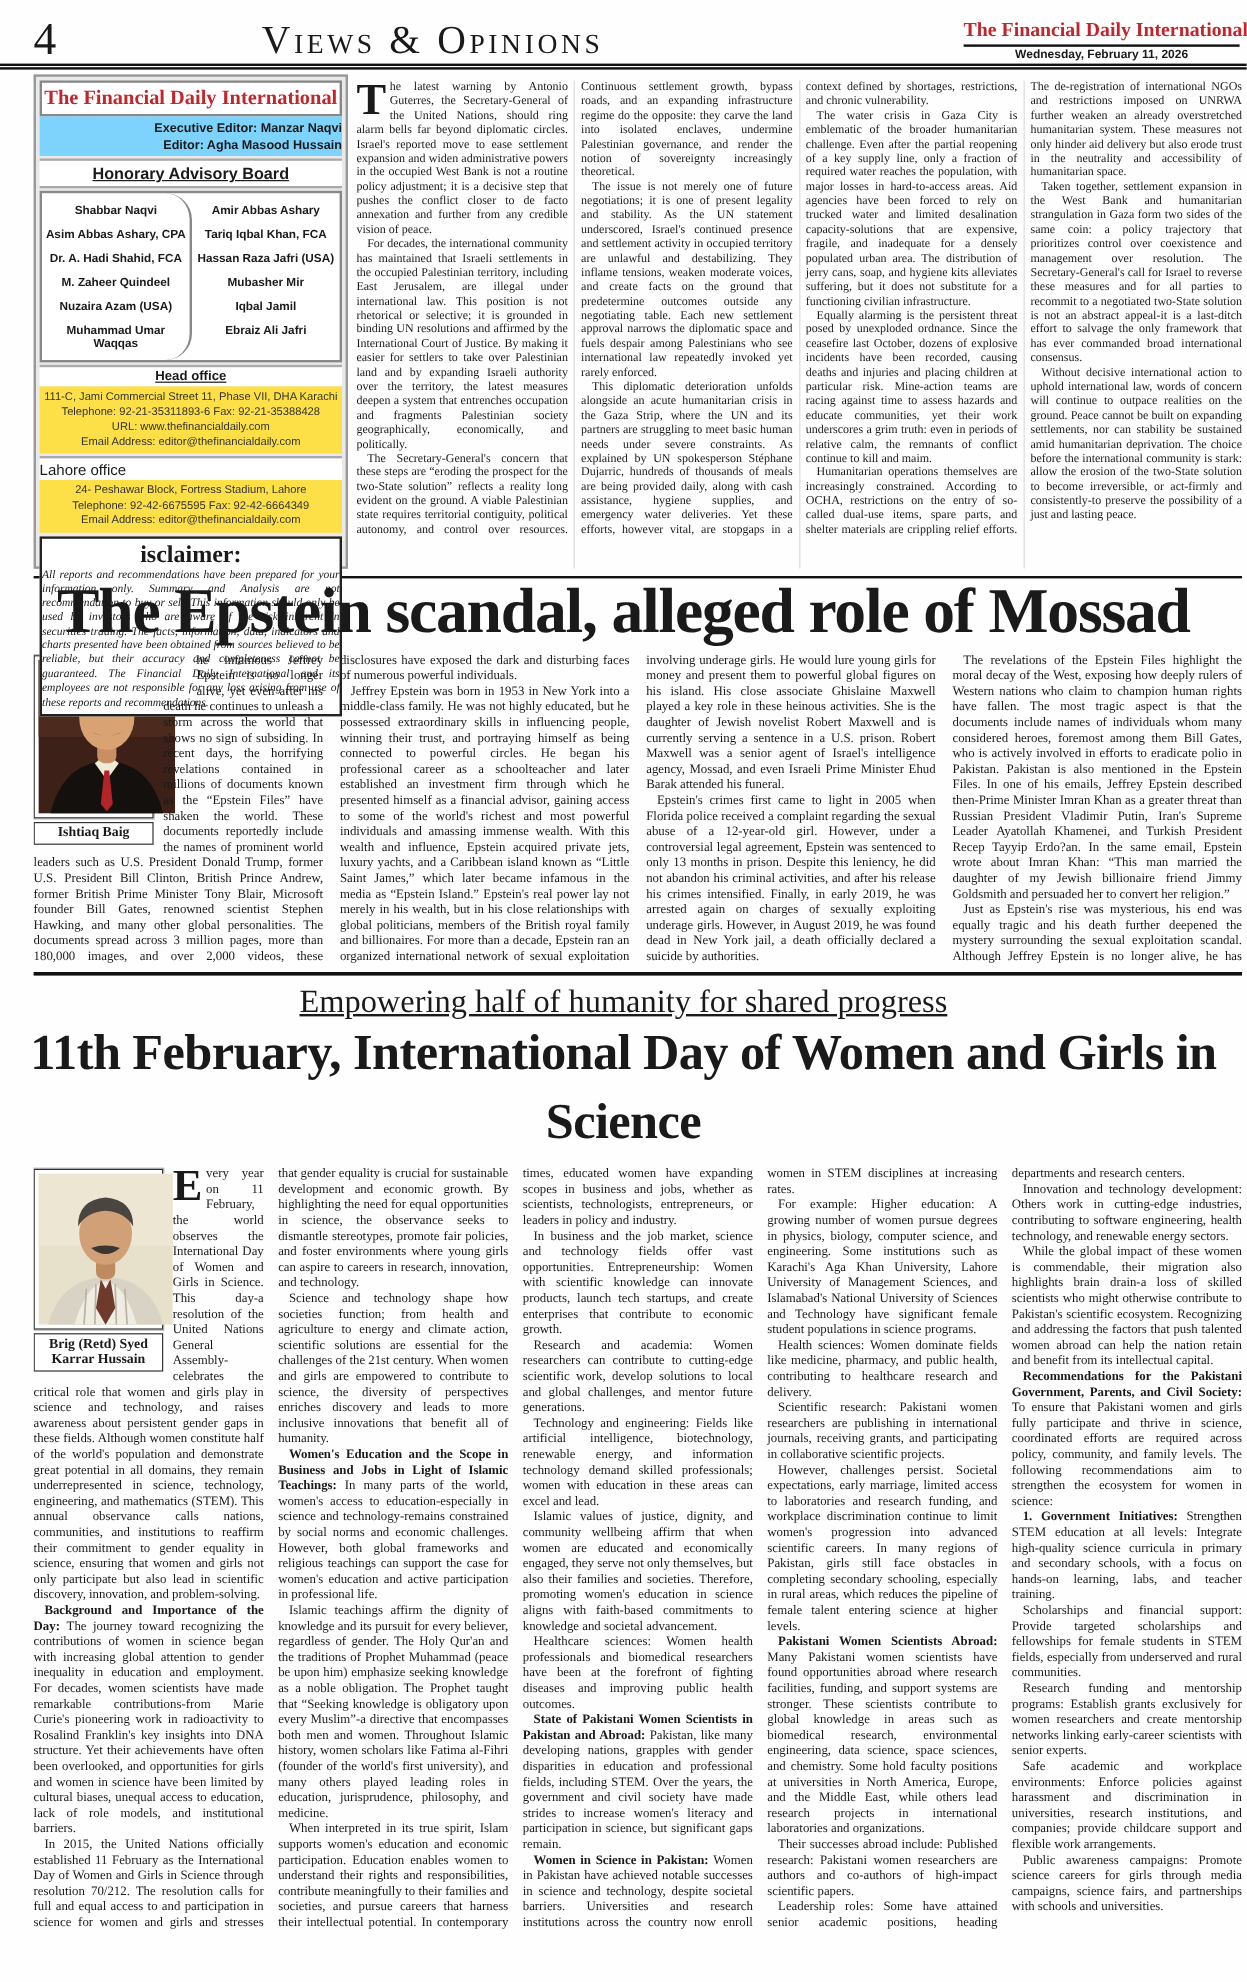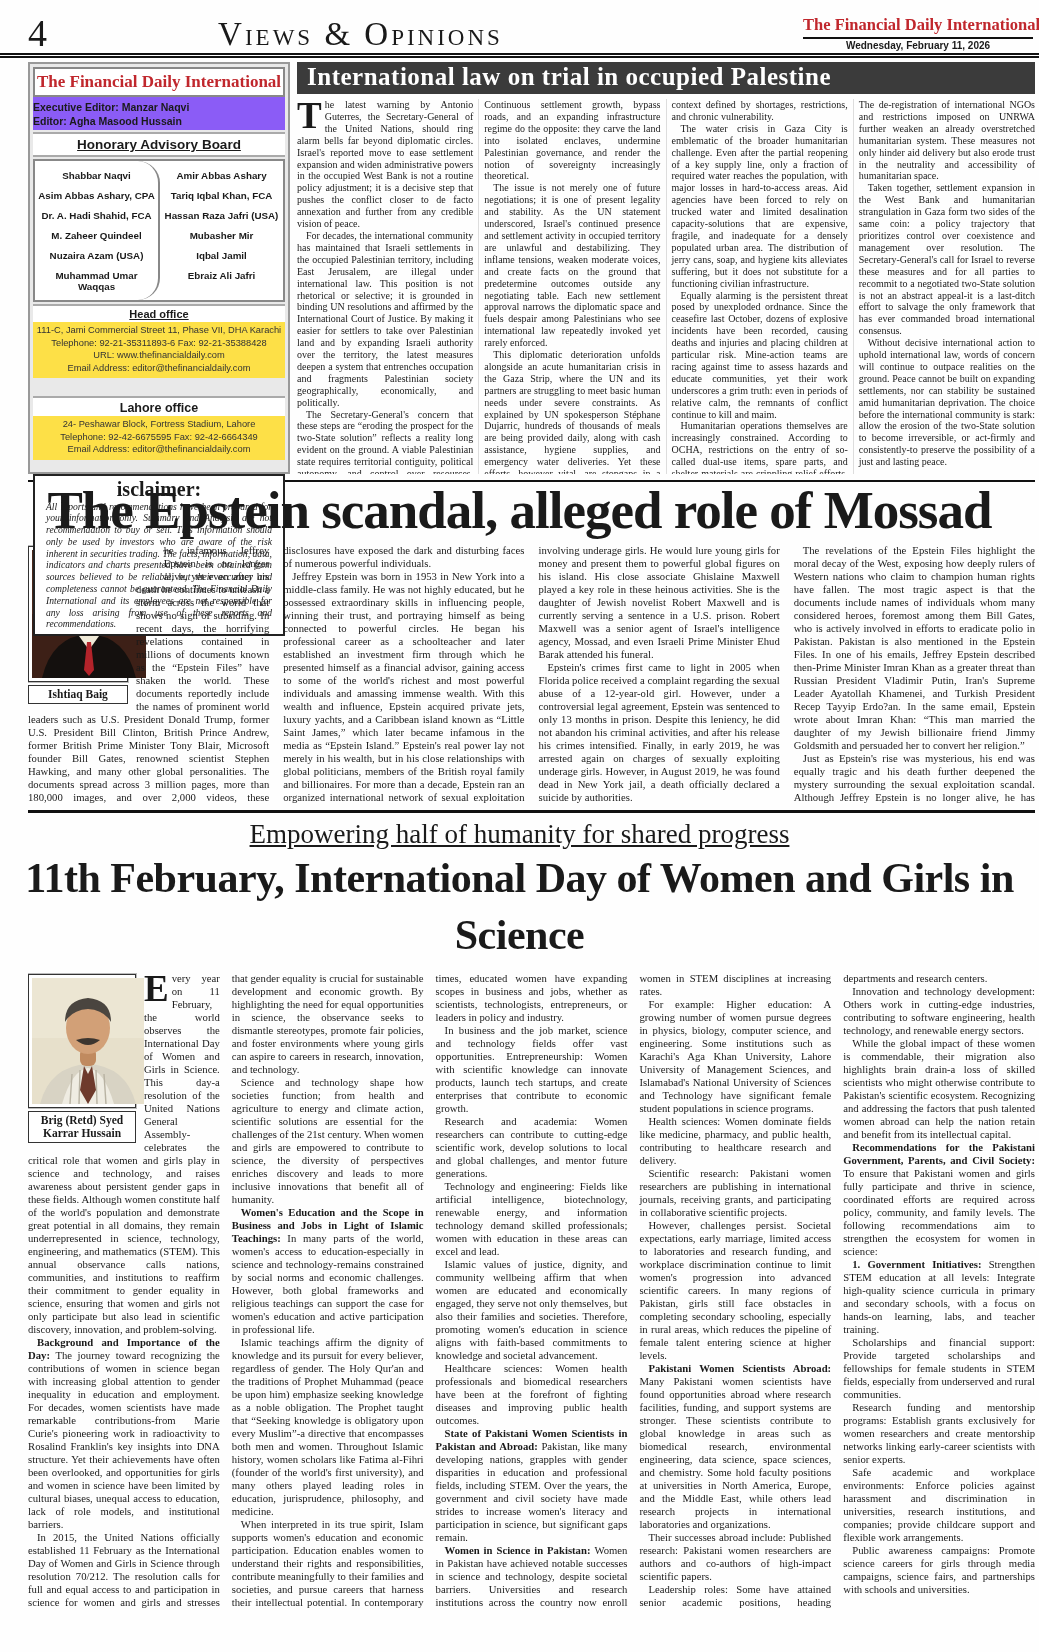--- a/index.html
+++ b/index.html
@@ -14,30 +14,30 @@
   .brand-block { width:230px; text-align:center; padding-bottom:2px; }
   .brand-red { color:#c0272d; font-weight:bold; font-size:16.5px; white-space:nowrap; }
   .brand-date { border-top:2px solid #111; margin-top:2px; font-family:"Liberation Sans",sans-serif; font-size:10px; font-weight:bold; padding-top:1px; }
 
   
   .row1 { display:flex; margin:4px 4px 0 28px; height:412px; }
 
   
   .masthead { width:262px; border:2px solid #999; background:#e9e9e9; padding:3px; font-family:"Liberation Sans",sans-serif; }
   .m-title { border:2px solid #888; background:#fff; text-align:center; color:#c0272d; font-family:"Liberation Serif",serif; font-weight:bold; font-size:17px; padding:3px 0; }
-  .m-editors { background:#8b5cf6; text-align:left; font-size:10.5px; font-weight:bold; padding:3px 0 2px; line-height:14px; }
+  .m-editors { background:#7dd3fc; text-align:right; font-size:10.5px; font-weight:bold; padding:3px 0 2px; line-height:14px; }
   .m-board-title { background:#fff; border-top:2px solid #aaa; border-bottom:2px solid #aaa; text-align:center; font-weight:bold; font-size:13.5px; text-decoration:underline; padding:3px 0; margin:2px 0; }
   .m-board { display:flex; border:2px solid #888; background:#fff; }
   .m-board > div { flex:1; text-align:center; font-size:9.8px; font-weight:bold; padding:4px 2px;border-radius:22px; }
   .m-board > div:first-child { border-right:2px solid #888; }
   .m-board div div { padding:4.5px 0; }
   .m-office-h { background:#fff; text-align:center; font-weight:bold; font-size:11px; text-decoration:underline; padding:2px 0; margin-top:2px; border-top:2px solid #aaa;}
   .m-office { background:#fde047; text-align:center; font-size:9.3px; line-height:12.5px; padding:2px 0 4px; color:#333; }
-  .m-office-h2 { background:#fff; text-align:center; font-weight:bold; font-size:12.5px; padding:3px 0 1px; border-top:2px solid #aaa; margin-top:18px; }
-  .m-disc { border:2px solid #222; background:#fff; margin-top:14px; padding:2px 11px 4px; }
+  .m-office-h2 { background:#fff; font-weight:normal; font-size:12.5px; padding:3px 0 1px; border-top:2px solid #aaa; margin-top:2px; }
+  .m-disc { border:2px solid #222; background:#fff; margin-top:3px; padding:2px 0 4px; }
   .m-disc-title { font-family:"Liberation Serif",serif; font-weight:bold; font-size:20px; text-align:center; }
   .m-disc-text { font-family:"Liberation Serif",serif; font-style:italic; font-size:9.6px; line-height:11.8px; text-align:justify; }
 
   
   .pal { flex:1; margin-left:7px; display:flex; flex-direction:column; }
   .pal-headline { background:#3b3b3b; color:#fff; font-weight:bold; font-size:25px; padding:1px 10px 3px; letter-spacing:0.5px; }
   .pal-body { flex:1; margin-top:5px; columns:4; column-gap:11px; column-rule:1px solid #ddd; font-size:10px; line-height:11.9px; text-align:justify; overflow:hidden; }
 
   
   .flow p { text-indent:9px; }
@@ -115,21 +115,20 @@
           <div>Telephone: 92-42-6675595 Fax: 92-42-6664349</div>
           <div>Email Address: editor@thefinancialdaily.com</div>
         </div>
       <div class="m-disc">
         <div class="m-disc-title">isclaimer:</div>
         <div class="m-disc-text">All reports and recommendations have been prepared for your information only. Summary and Analysis are not recommendation to buy or sell. This information should only be used by investors who are aware of the risk inherent in securities trading. The facts, information, data, indicators and charts presented have been obtained from sources believed to be reliable, but their accuracy and completeness cannot be guaranteed. The Financial Daily International and its employees are not responsible for any loss arising from use of these reports and recommendations.</div>
       </div>
     </div>
 
     <div class="pal">
-      <div class="pal-headline">International law on trial in occupied Palestine</div>
       <div class="pal-body flow">
           <p class="drop">The latest warning by Antonio Guterres, the Secretary-General of the United Nations, should ring alarm bells far beyond diplomatic circles. Israel's reported move to ease settlement expansion and widen administrative powers in the occupied West Bank is not a routine policy adjustment; it is a decisive step that pushes the conflict closer to de facto annexation and further from any credible vision of peace.</p>
           <p>For decades, the international community has maintained that Israeli settlements in the occupied Palestinian territory, including East Jerusalem, are illegal under international law. This position is not rhetorical or selective; it is grounded in binding UN resolutions and affirmed by the International Court of Justice. By making it easier for settlers to take over Palestinian land and by expanding Israeli authority over the territory, the latest measures deepen a system that entrenches occupation and fragments Palestinian society geographically, economically, and politically.</p>
           <p>The Secretary-General's concern that these steps are “eroding the prospect for the two-State solution” reflects a reality long evident on the ground. A viable Palestinian state requires territorial contiguity, political autonomy, and control over resources. Continuous settlement growth, bypass roads, and an expanding infrastructure regime do the opposite: they carve the land into isolated enclaves, undermine Palestinian governance, and render the notion of sovereignty increasingly theoretical.</p>
           <p>The issue is not merely one of future negotiations; it is one of present legality and stability. As the UN statement underscored, Israel's continued presence and settlement activity in occupied territory are unlawful and destabilizing. They inflame tensions, weaken moderate voices, and create facts on the ground that predetermine outcomes outside any negotiating table. Each new settlement approval narrows the diplomatic space and fuels despair among Palestinians who see international law repeatedly invoked yet rarely enforced.</p>
           <p>This diplomatic deterioration unfolds alongside an acute humanitarian crisis in the Gaza Strip, where the UN and its partners are struggling to meet basic human needs under severe constraints. As explained by UN spokesperson Stéphane Dujarric, hundreds of thousands of meals are being provided daily, along with cash assistance, hygiene supplies, and emergency water deliveries. Yet these efforts, however vital, are stopgaps in a context defined by shortages, restrictions, and chronic vulnerability.</p>
           <p>The water crisis in Gaza City is emblematic of the broader humanitarian challenge. Even after the partial reopening of a key supply line, only a fraction of required water reaches the population, with major losses in hard-to-access areas. Aid agencies have been forced to rely on trucked water and limited desalination capacity-solutions that are expensive, fragile, and inadequate for a densely populated urban area. The distribution of jerry cans, soap, and hygiene kits alleviates suffering, but it does not substitute for a functioning civilian infrastructure.</p>
           <p>Equally alarming is the persistent threat posed by unexploded ordnance. Since the ceasefire last October, dozens of explosive incidents have been recorded, causing deaths and injuries and placing children at particular risk. Mine-action teams are racing against time to assess hazards and educate communities, yet their work underscores a grim truth: even in periods of relative calm, the remnants of conflict continue to kill and maim.</p>
           <p>Humanitarian operations themselves are increasingly constrained. According to OCHA, restrictions on the entry of so-called dual-use items, spare parts, and shelter materials are crippling relief efforts. The de-registration of international NGOs and restrictions imposed on UNRWA further weaken an already overstretched humanitarian system. These measures not only hinder aid delivery but also erode trust in the neutrality and accessibility of humanitarian space.</p>
           <p>Taken together, settlement expansion in the West Bank and humanitarian strangulation in Gaza form two sides of the same coin: a policy trajectory that prioritizes control over coexistence and management over resolution. The Secretary-General's call for Israel to reverse these measures and for all parties to recommit to a negotiated two-State solution is not an abstract appeal-it is a last-ditch effort to salvage the only framework that has ever commanded broad international consensus.</p>

